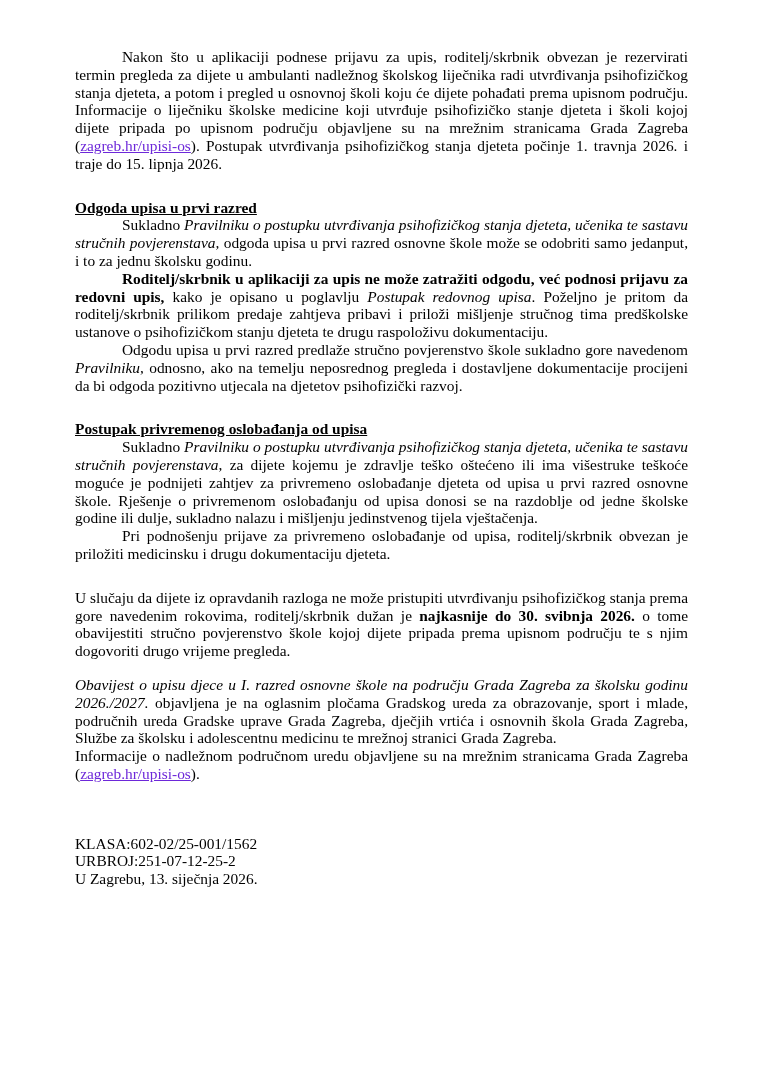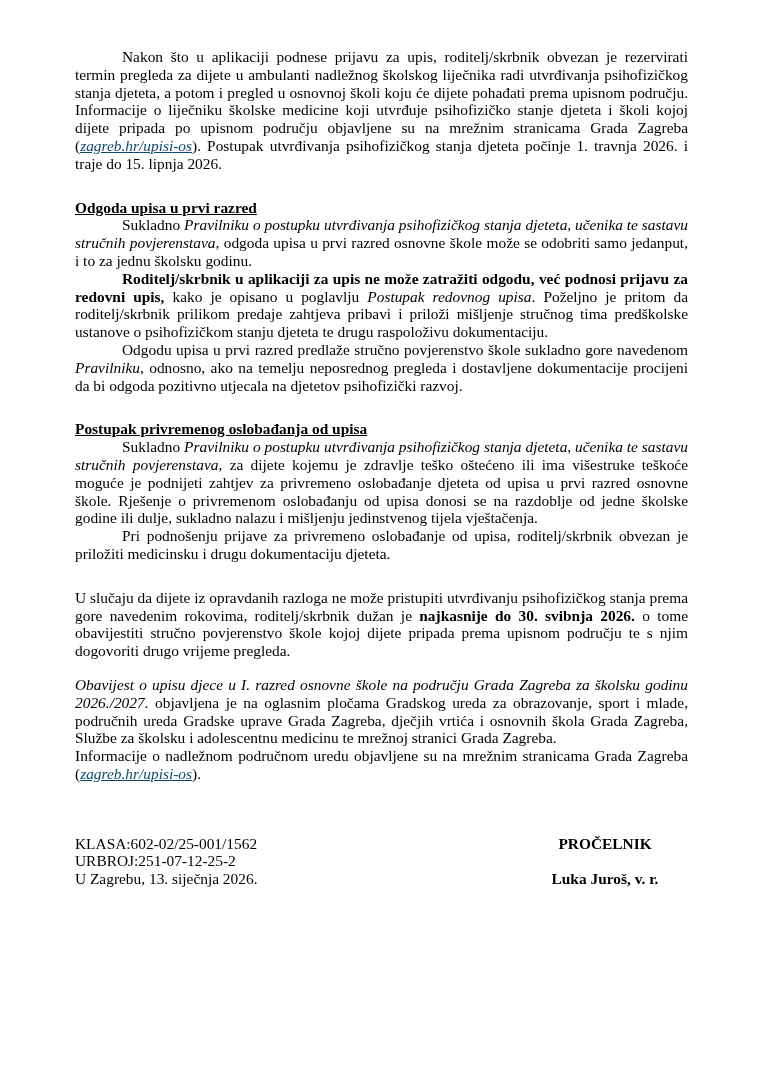--- a/index.html
+++ b/index.html
@@ -32,24 +32,23 @@
     text-align: left;
   }
   .heading-text {
     font-weight: bold;
     text-decoration: underline;
     text-align: center;
   }
   .b { font-weight: bold; }
   .i { font-style: italic; }
   a.doclink {
-    color: #0c4a6e;
+    color: #6d28d9;
     text-decoration: underline;
     cursor: pointer;
-    font-style: italic;
   }
   .sp-one { margin-top: 16px; }
   .sp-two { margin-top: 26px; }
   .footer {
     display: flex;
     justify-content: space-between;
     align-items: flex-start;
     margin-top: 52px;
   }
   .footer p { margin: 0; }
@@ -80,19 +79,15 @@
       <p class="sp-one para"><span class="i">Obavijest o upisu djece u I. razred osnovne škole na području Grada Zagreba za školsku godinu 2026./2027.</span><span> objavljena je na oglasnim pločama Gradskog ureda za obrazovanje, sport i mlade, područnih ureda Gradske uprave Grada Zagreba, dječjih vrtića i osnovnih škola Grada Zagreba, Službe za školsku i adolescentnu medicinu te mrežnoj stranici Grada Zagreba.</span></p>
       <p class="para"><span>Informacije o nadležnom područnom uredu objavljene su na mrežnim stranicama Grada Zagreba (</span><a class="doclink">zagreb.hr/upisi-os</a><span>).</span></p>
     </div>
 
   <div class="footer">
     <div class="footer-left">
       <p>KLASA:602-02/25-001/1562</p>
       <p>URBROJ:251-07-12-25-2</p>
       <p>U Zagrebu, 13. siječnja 2026.</p>
     </div>
-    <div class="footer-right">
-      <p>PROČELNIK</p>
-      <p class="signatory">Luka Juroš, v. r.</p>
-    </div>
   </div>
 
 </div>
 
 </body></html>

